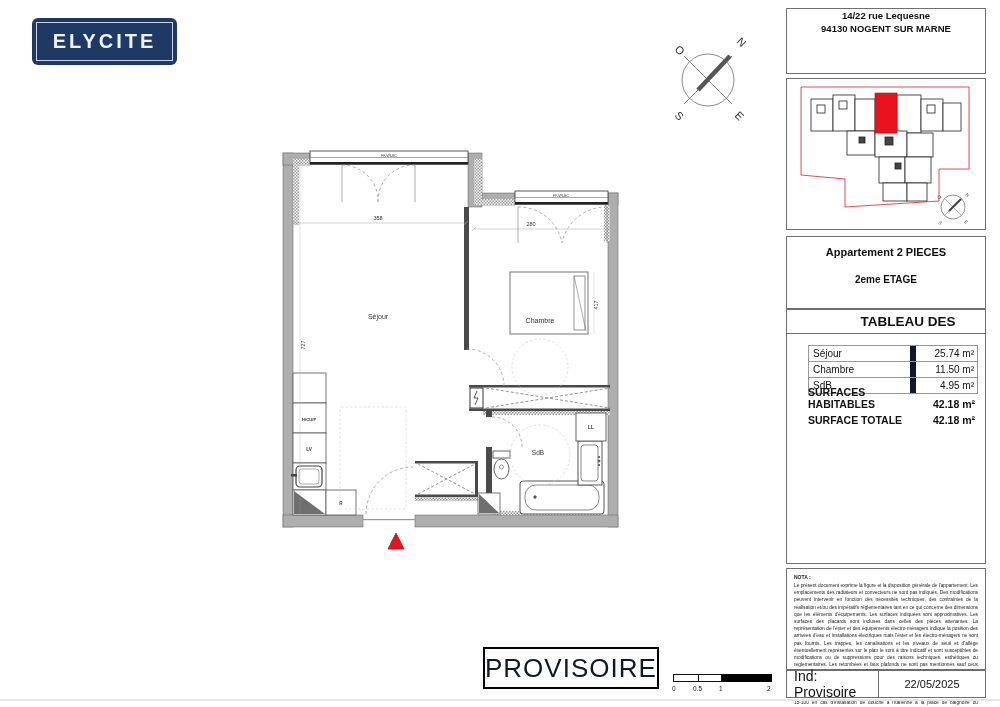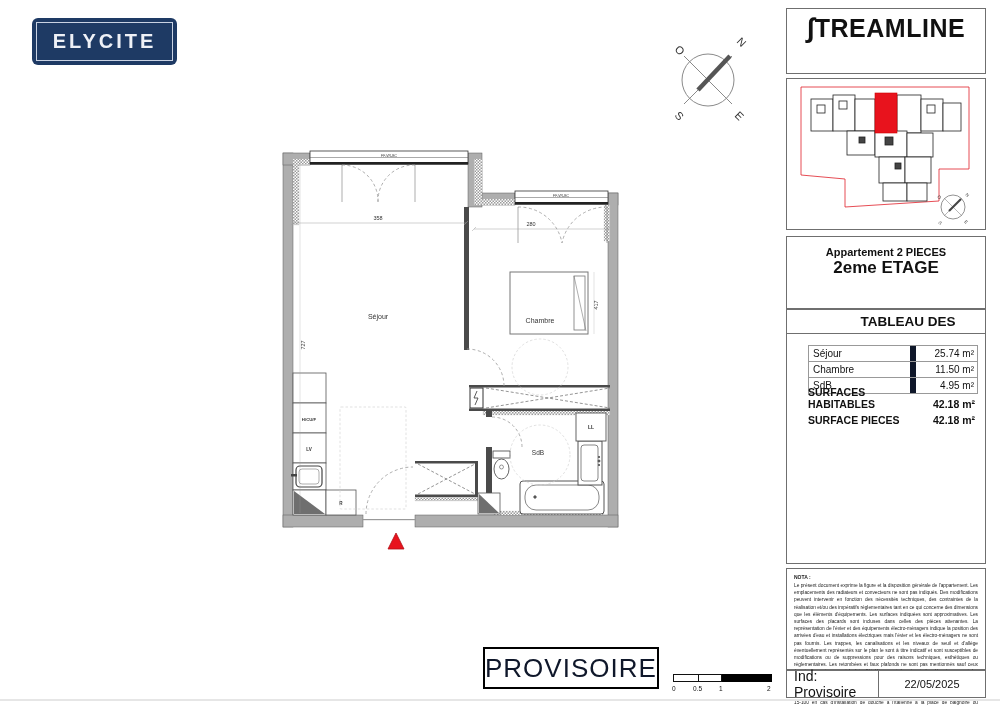--- a/index.html
+++ b/index.html
@@ -11,21 +11,21 @@
   .elycite span{color:#eef1f7;font-weight:bold;font-size:20px;letter-spacing:3px;position:relative;}
   
   .rbox{left:786px;width:200px;border:1px solid #6f6f6f;background:#fff;box-sizing:border-box;}
   .brandbox{top:8px;height:66px;text-align:center;}
   .brandname{margin-top:4px;font-weight:bold;font-size:25px;letter-spacing:0.5px;white-space:nowrap;}
   .brandname .integral{font-size:27px;}
   .brandaddr{font-size:9.5px;font-weight:bold;line-height:1.35;margin-top:1px;}
   .sitebox{top:78px;height:152px;}
   .infobox{top:236px;height:73px;text-align:center;}
   .info1{margin-top:9px;font-size:11px;font-weight:bold;}
-  .info2{margin-top:0;font-size:17px;font-weight:bold;}
+  .info2{margin-top:16px;font-size:10px;font-weight:bold;}
   .info3{margin-top:6px;font-size:15px;}
   .tabbox{top:309px;height:29px;text-align:center;font-size:13.5px;font-weight:bold;line-height:24px;padding-left:44px;}
   .surfbox{top:333px;height:231px;}
   .stable{position:absolute;left:21px;top:11px;width:170px;}
   .srow{display:flex;border-left:1px solid #999;border-right:1px solid #999;border-bottom:1px solid #999;height:15px;align-items:center;font-size:10px;}
   .srow:first-child{border-top:1px solid #999;}
   .srow .lab{flex:1;padding-left:4px;}
   .srow .val{width:58px;text-align:right;padding-right:3px;border-left:6px solid #0f172a;height:100%;display:flex;align-items:center;justify-content:flex-end;}
   .trow{display:flex;font-size:10.5px;font-weight:bold;height:15px;align-items:flex-end;margin-top:1px;}
   .trow .lab{flex:1;}
@@ -226,21 +226,24 @@
 
   <text x="100" y="174" font-size="7" fill="#444" text-anchor="middle">Séjour</text>
   <text x="262" y="178" font-size="7" fill="#444" text-anchor="middle">Chambre</text>
   <text x="260" y="310" font-size="6.5" fill="#444" text-anchor="middle">SdB</text>
 
   <rect x="85" y="374" width="52" height="1.2" fill="#999"></rect>
   <polygon points="110,404 126,404 118,388" fill="#e8131d" stroke="#b00f16" stroke-width="0.8"></polygon>
 </svg>
 
 <div class="abs rbox brandbox">
-  <div class="brandname"><span class="integral">∫</span><span>TREAMLINE</span></div>
+  <div class="brandaddr">
+    <div>14/22 rue Lequesne</div>
+    <div>94130 NOGENT SUR MARNE</div>
+  </div>
 </div>
 
 <div class="abs rbox sitebox">
   <svg width="198" height="150" viewBox="0 0 198 150">
     <polygon points="14,8 182,8 182,90 152,90 152,122 58,128 58,100 14,96" fill="none" stroke="#e0202a" stroke-width="0.8"></polygon>
     <g fill="#fff" stroke="#222" stroke-width="0.8">
       <rect x="24" y="20" width="22" height="32"></rect>
       <rect x="46" y="16" width="22" height="36"></rect>
       <rect x="68" y="20" width="20" height="32"></rect>
       <rect x="110" y="16" width="24" height="38"></rect>
@@ -295,21 +298,21 @@
     </div>
     <div class="srow">
       <span class="lab">SdB</span>
       <span class="val">4.95 m²</span>
     </div>
     <div class="trow">
       <span class="lab">SURFACES HABITABLES</span>
       <span class="val">42.18 m²</span>
     </div>
     <div class="trow">
-      <span class="lab">SURFACE PIECES</span>
+      <span class="lab">SURFACE TOTALE</span>
       <span class="val">42.18 m²</span>
     </div>
   </div>
 </div>
 
 <div class="abs rbox notabox">
   <div class="ntitle">NOTA :</div>
   <p>Le présent document exprime la figure et la disposition générale de l'appartement. Les emplacements des radiateurs et convecteurs ne sont pas indiqués. Des modifications peuvent intervenir en fonction des nécessités techniques, des contraintes de la réalisation et/ou des impératifs réglementaires tant en ce qui concerne des dimensions que les éléments d'équipements. Les surfaces indiquées sont approximatives. Les surfaces des placards sont incluses dans celles des pièces attenantes. La représentation de l'évier et des équipements électro-ménagers indique la position des arrivées d'eau et installations électriques mais l'évier et les électro-ménagers ne sont pas fournis. Les trappes, les canalisations et les niveaux de seuil et d'allège éventuellement représentés sur le plan le sont à titre indicatif et sont susceptibles de modifications ou de suppressions pour des raisons techniques, esthétiques ou réglementaires. Les retombées et faux plafonds ne sont pas mentionnés sauf ceux éventuellement connus à la date d'établissement du présent plan. L'aménagement des jardins privatifs et la représentation des arbres sont donnés à titre indicatif et susceptibles de changement par le paysagiste.</p>
   <p>Attention à la mise en conformité des équipements électriques selon la norme NFC 15-100 en cas d'installation de douche à l'italienne à la place de baignoire ou receveurs à ressaut dans les salles de bains et salles d'eau.</p>
 

